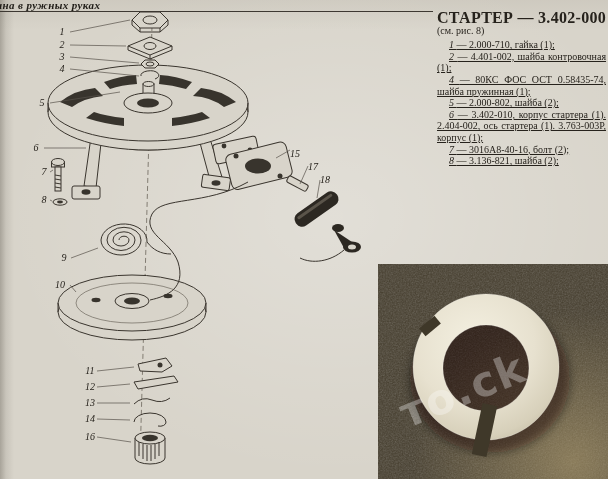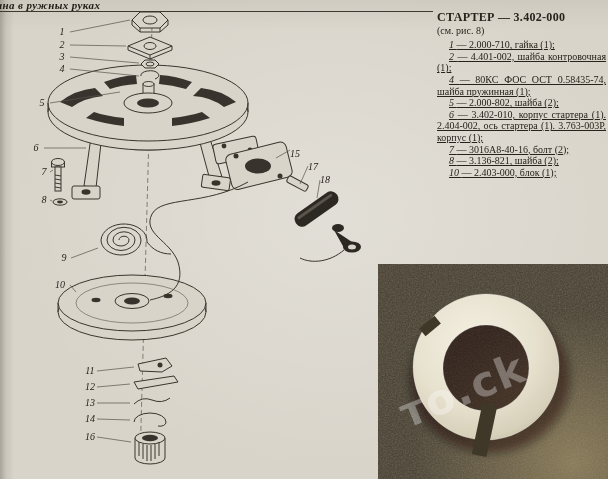--- a/index.html
+++ b/index.html
@@ -15,21 +15,21 @@
   .hdr {
     position:absolute; top:-1px; left:-4px; width:300px;
     font-style:italic; font-weight:bold; font-size:11px; letter-spacing:.4px;
     color:#1f1c17; white-space:nowrap;
   }
   .rule { position:absolute; top:11px; left:0; width:433px; height:0; border-top:1.6px solid #3d3832; }
   .parts {
     position:absolute; top:12px; left:437px; width:169px;
     font-size:10px; line-height:11.6px; color:#26221c;
   }
-  .parts h3 { margin:0 0 1px 0; font-size:12px; font-weight:bold; text-align:left; letter-spacing:.3px; white-space:nowrap; }
+  .parts h3 { margin:0 0 1px 0; font-size:16px; font-weight:bold; text-align:right; letter-spacing:.3px; white-space:nowrap; }
   .sub { margin:0 0 3px 0; text-align:left; }
   .pi { margin:0; text-indent:12px; text-align:justify;text-decoration:underline; }
   .num { font-style:italic; }
   .diag { position:absolute; top:0; left:0; width:380px; height:479px; }
   .photo { position:absolute; top:264px; left:378px; width:230px; height:215px; }
   svg text.callout { font:italic 10px "Liberation Serif", serif; fill:#26221c; }
   svg .ln { stroke:#3a352e; stroke-width:1; fill:none; }
   svg .fp { fill:#d8d4ca; stroke:#3a352e; stroke-width:1; }
   svg .dk { fill:#38342d; stroke:none; }
   svg .leader { stroke:#57524a; stroke-width:.7; fill:none; }
@@ -217,21 +217,20 @@
   <div class="parts">
     <h3>СТАРТЕР — 3.402-000</h3>
     <p class="sub">(см. рис. 8)</p>
     <p class="pi"><i class="num">1</i> <span>— 2.000-710, гайка (1);</span></p>
     <p class="pi"><i class="num">2</i> <span>— 4.401-002, шайба контровочная (1);</span></p>
     <p class="pi"><i class="num">4</i> <span>— 80КС ФОС ОСТ 0.58435-74, шайба пружинная (1);</span></p>
     <p class="pi"><i class="num">5</i> <span>— 2.000-802, шайба (2);</span></p>
     <p class="pi"><i class="num">6</i> <span>— 3.402-010, корпус стартера (1). 2.404-002, ось стартера (1). 3.763-003Р, корпус (1);</span></p>
     <p class="pi"><i class="num">7</i> <span>— 3016А8-40-16, болт (2);</span></p>
     <p class="pi"><i class="num">8</i> <span>— 3.136-821, шайба (2);</span></p>
-    <p class="pi"><i class="num">10</i> <span>— 2.403-000, блок (1);</span></p>
   </div>
 
   <div class="photo">
     <svg width="230" height="215" viewBox="0 0 230 215">
       <defs>
         <filter id="noise" x="0" y="0" width="100%" height="100%">
           <feTurbulence type="fractalNoise" baseFrequency="0.7" numOctaves="3" stitchTiles="stitch"></feTurbulence>
           <feColorMatrix type="saturate" values="0"></feColorMatrix>
         </filter>
         <filter id="soft">

